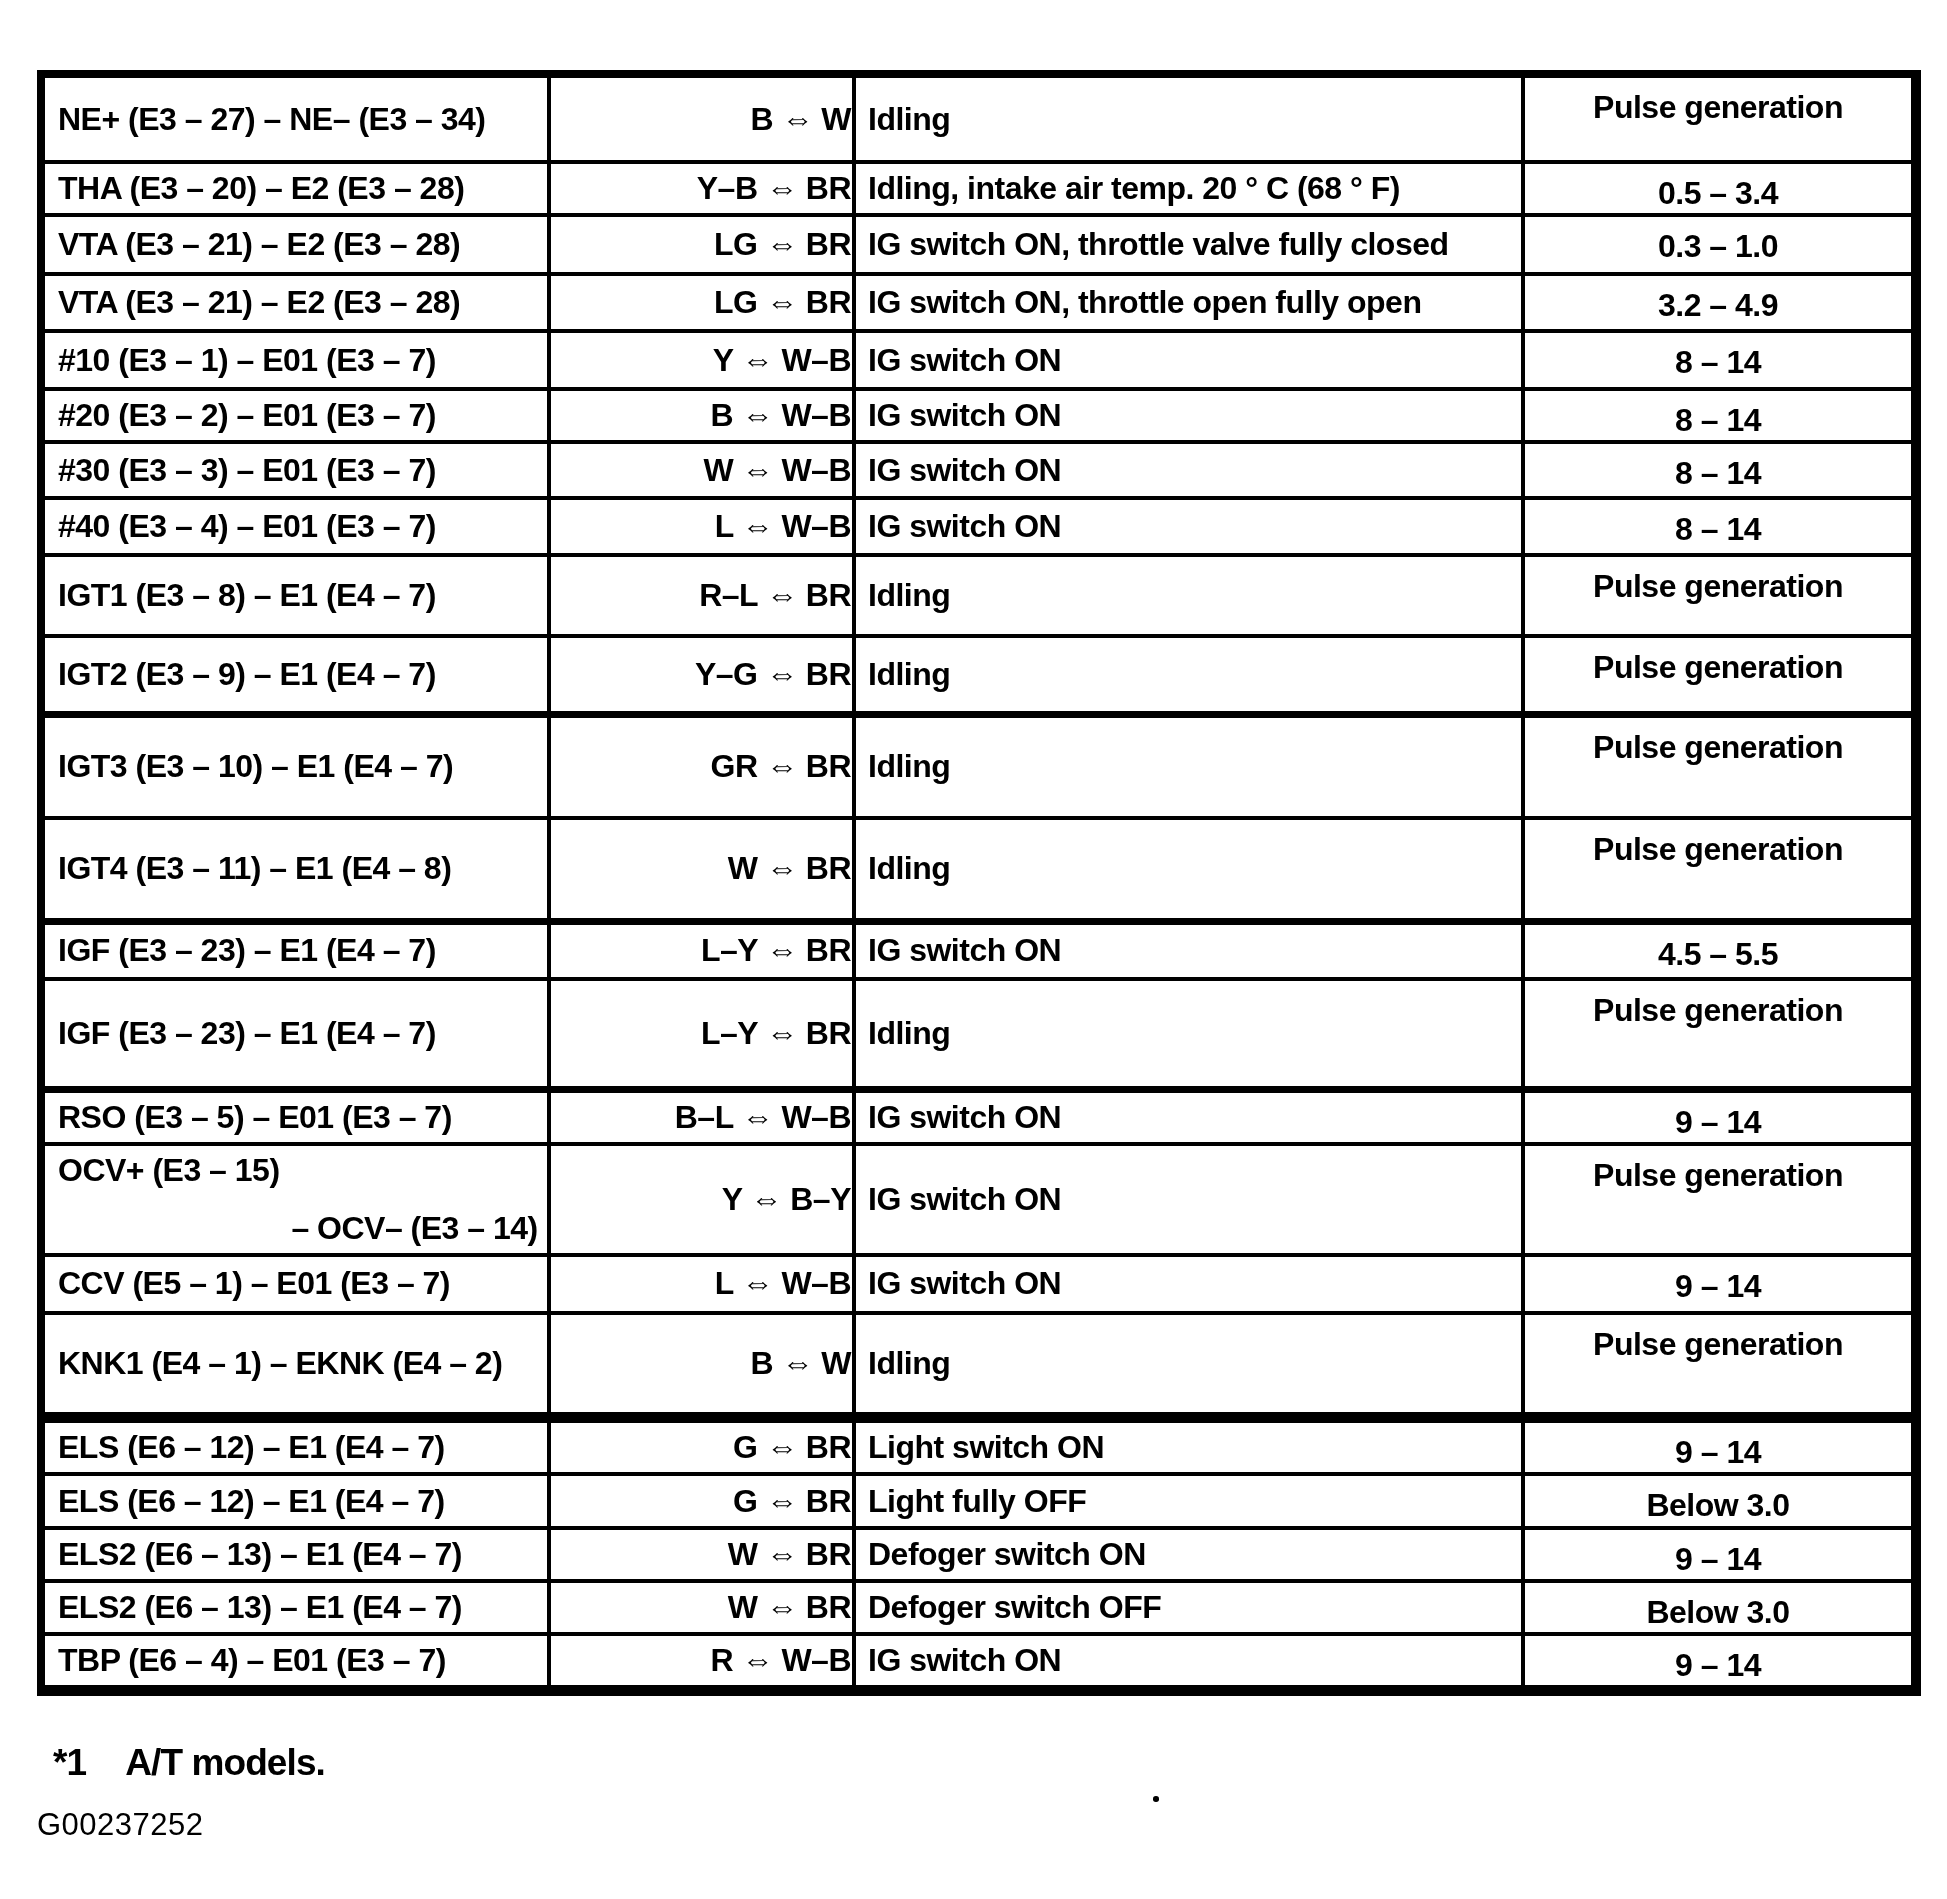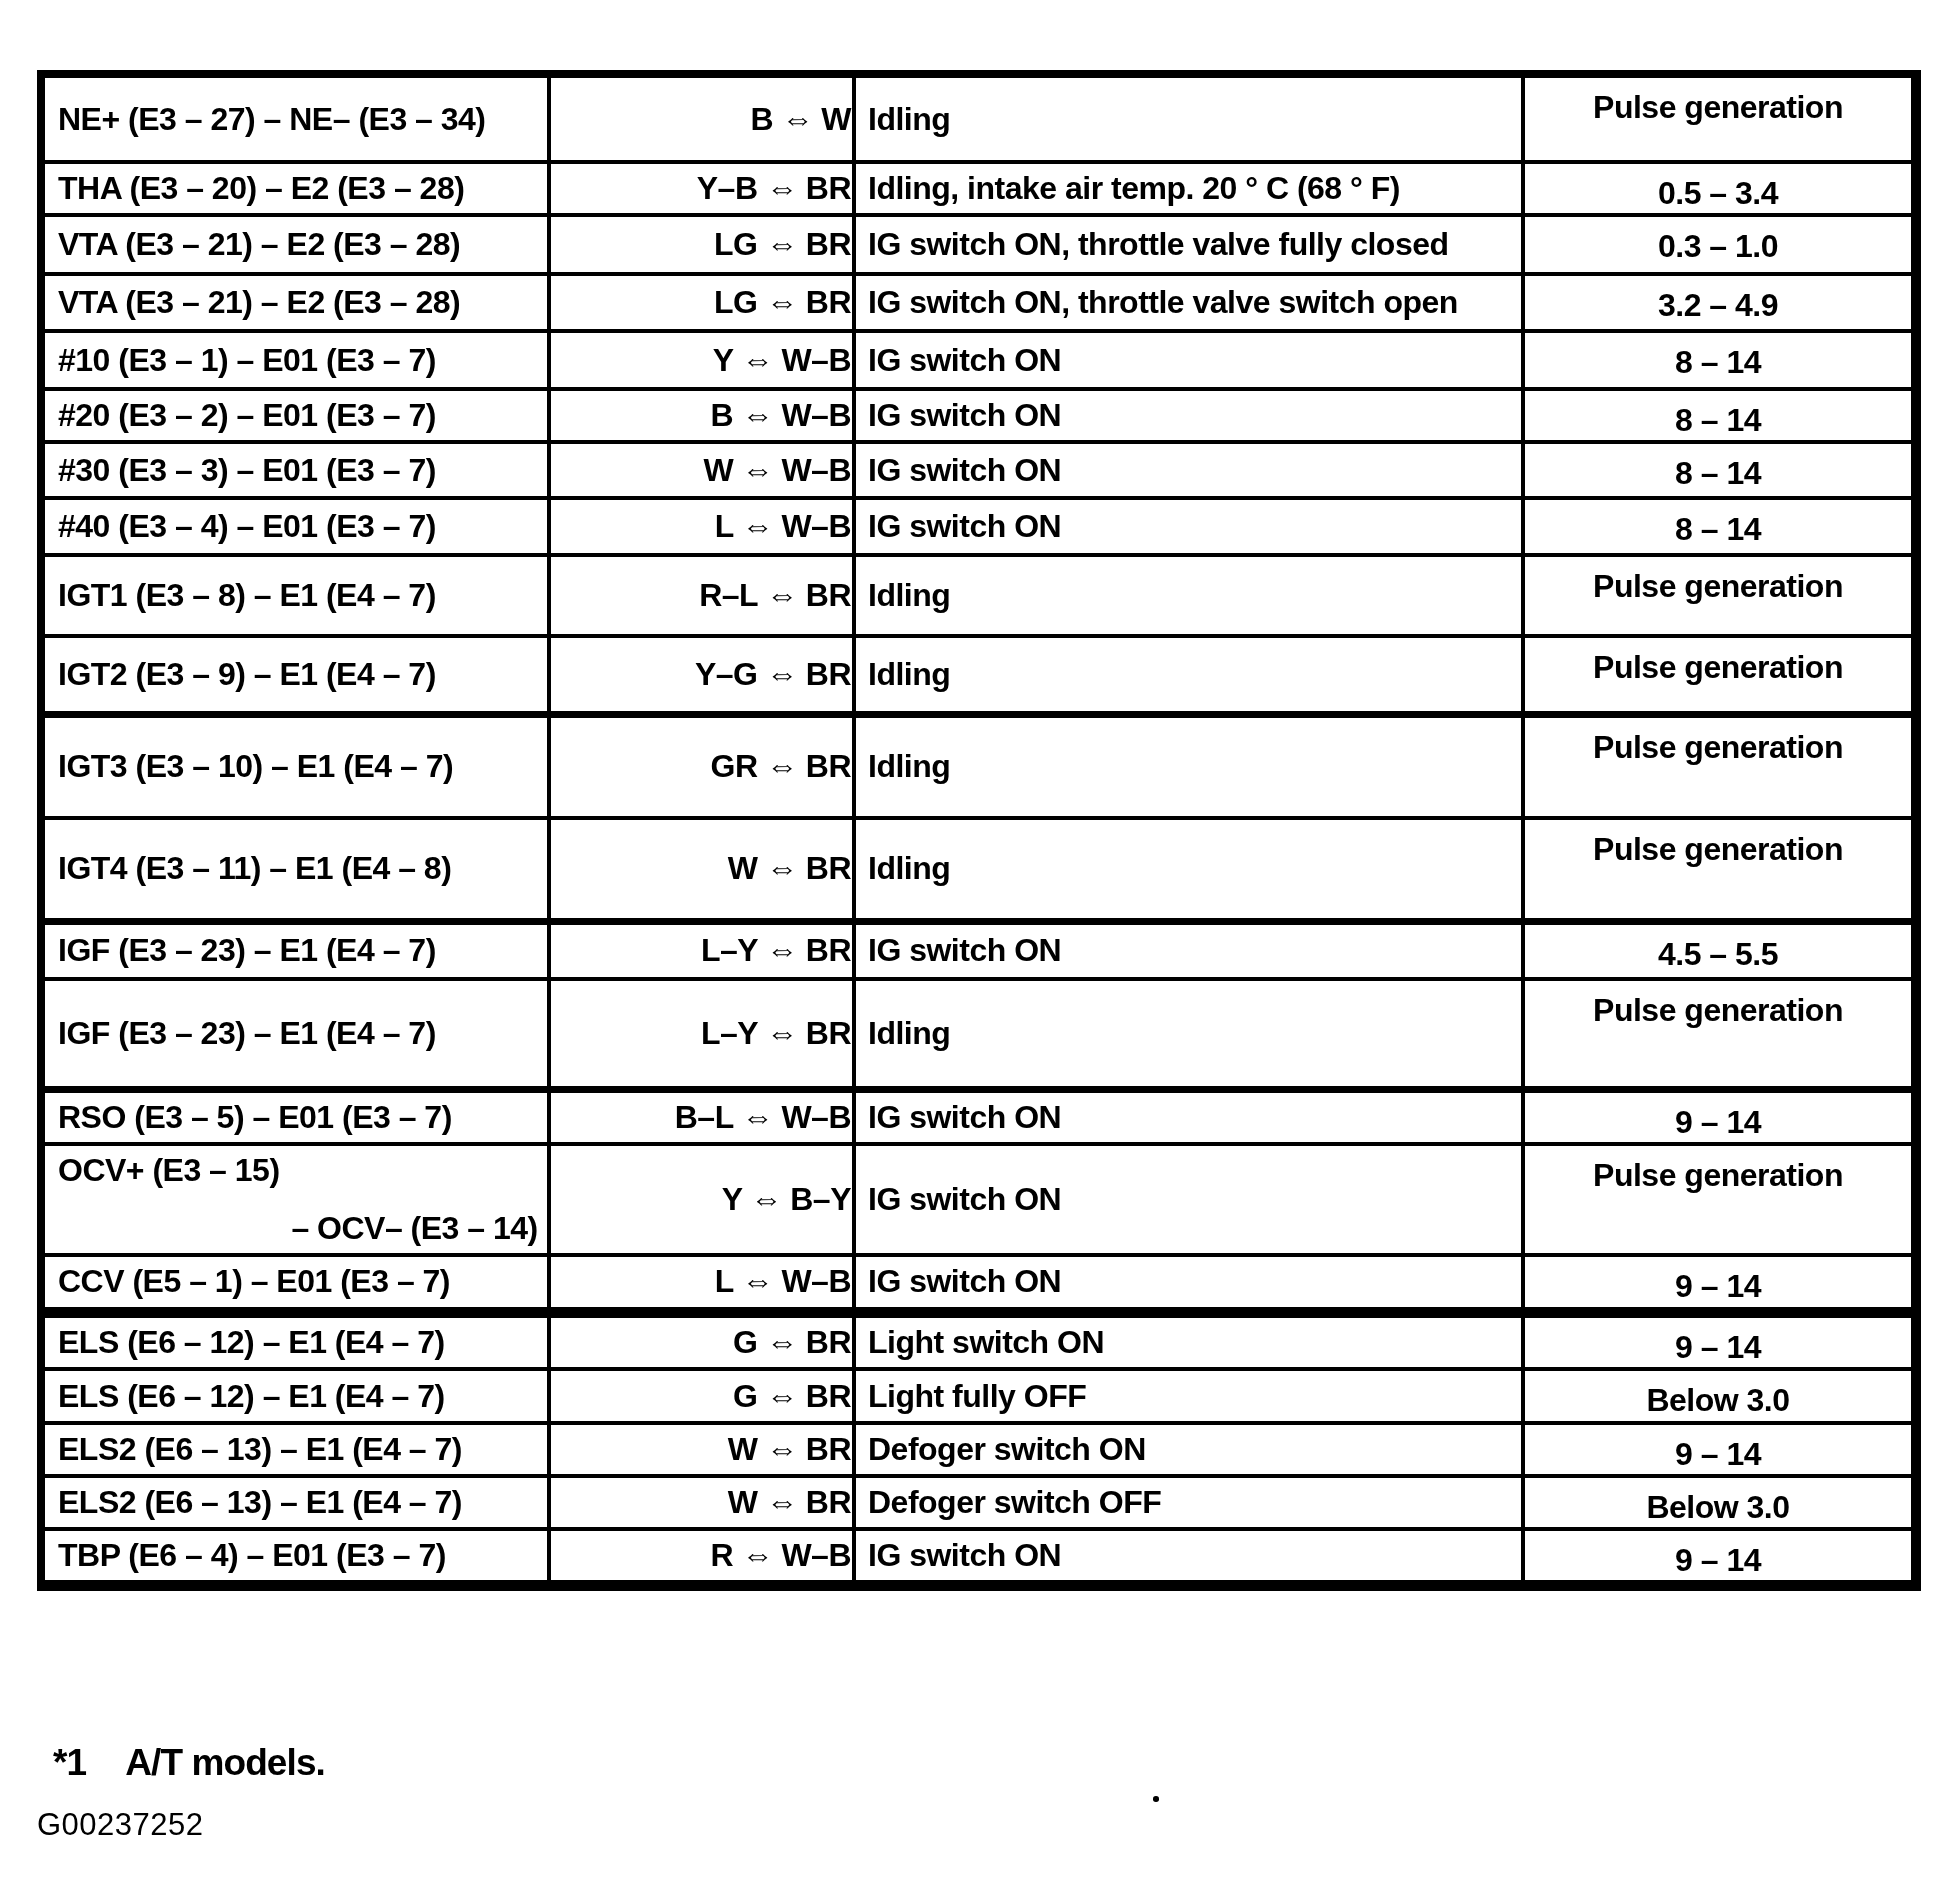--- a/index.html
+++ b/index.html
@@ -149,21 +149,21 @@
   </tr>
         <tr style="height: 57px;">
     <td class="c1">
       <div class="line l1">VTA (E3 – 21) – E2 (E3 – 28)</div>
 
     </td>
     <td class="c2">
       <span>LG ⇔ BR</span>
     </td>
     <td class="c3">
-      <span>IG switch ON, throttle valve switch open</span>
+      <span>IG switch ON, throttle open fully open</span>
     </td>
     <td class="c4">
       <span>3.2 – 4.9</span>
     </td>
   </tr>
         <tr style="height: 58px;">
     <td class="c1">
       <div class="line l1">#10 (E3 – 1) – E01 (E3 – 7)</div>
 
     </td>
@@ -350,20 +350,35 @@
     <td class="c2">
       <span>L ⇔ W–B</span>
     </td>
     <td class="c3">
       <span>IG switch ON</span>
     </td>
     <td class="c4">
       <span>9 – 14</span>
     </td>
   </tr>
+        <tr style="height: 105px;">
+    <td class="c1">
+      <div class="line l1">KNK1 (E4 – 1) – EKNK (E4 – 2)</div>
+
+    </td>
+    <td class="c2">
+      <span>B ⇔ W</span>
+    </td>
+    <td class="c3">
+      <span>Idling</span>
+    </td>
+    <td class="c4">
+      <span>Pulse generation</span>
+    </td>
+  </tr>
         <tr style="height: 46px;">
     <td class="c1" style="border-top-width: 11px;">
       <div class="line l1">ELS (E6 – 12) – E1 (E4 – 7)</div>
 
     </td>
     <td class="c2" style="border-top-width: 11px;">
       <span>G ⇔ BR</span>
     </td>
     <td class="c3" style="border-top-width: 11px;">
       <span>Light switch ON</span>

